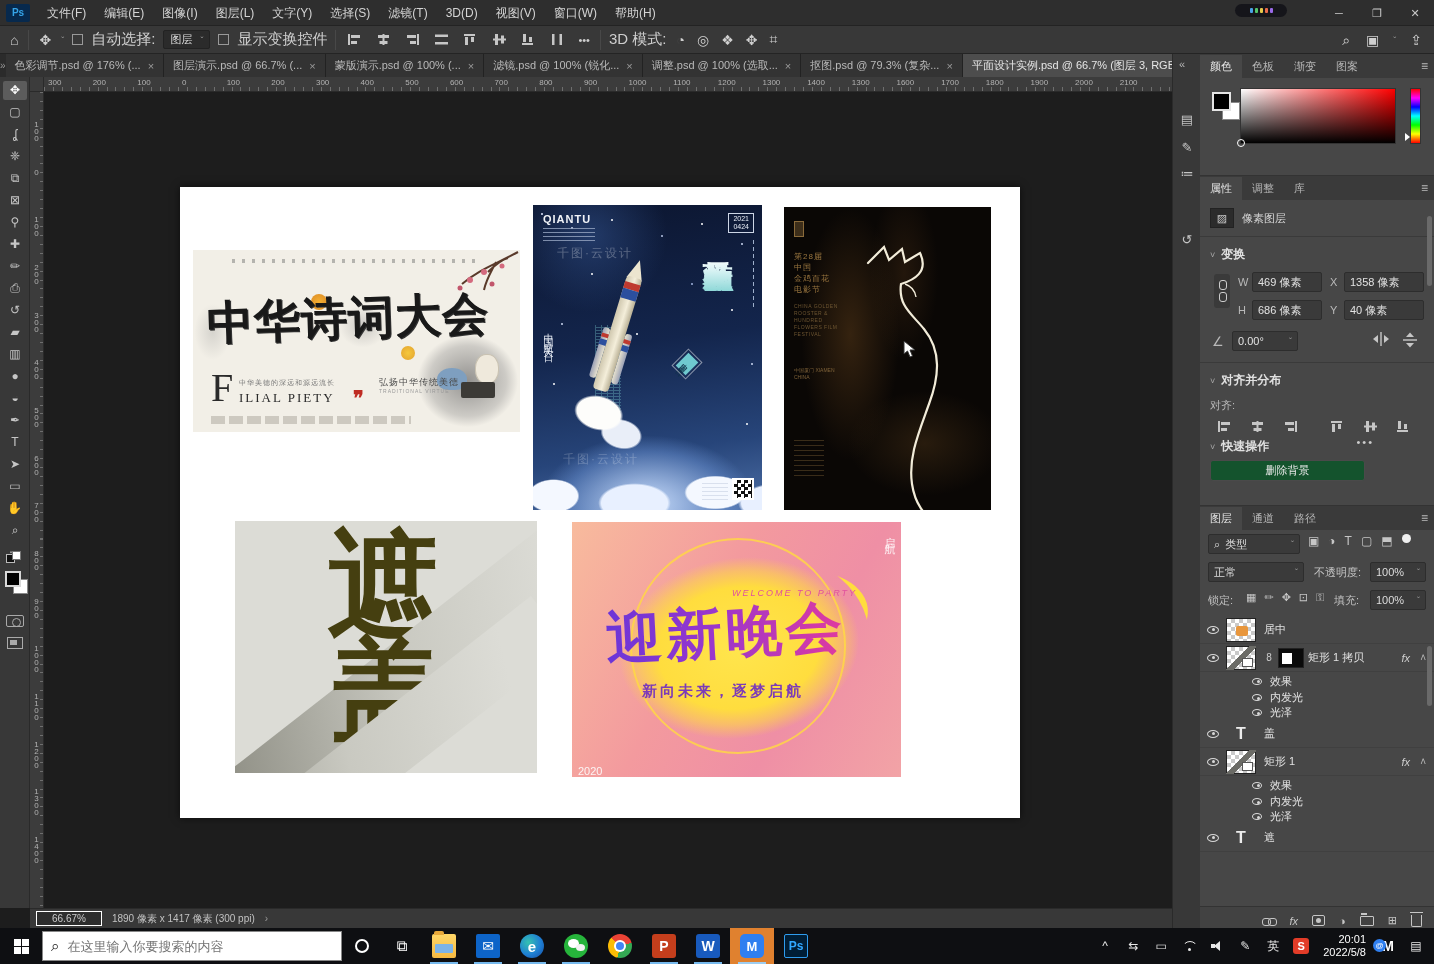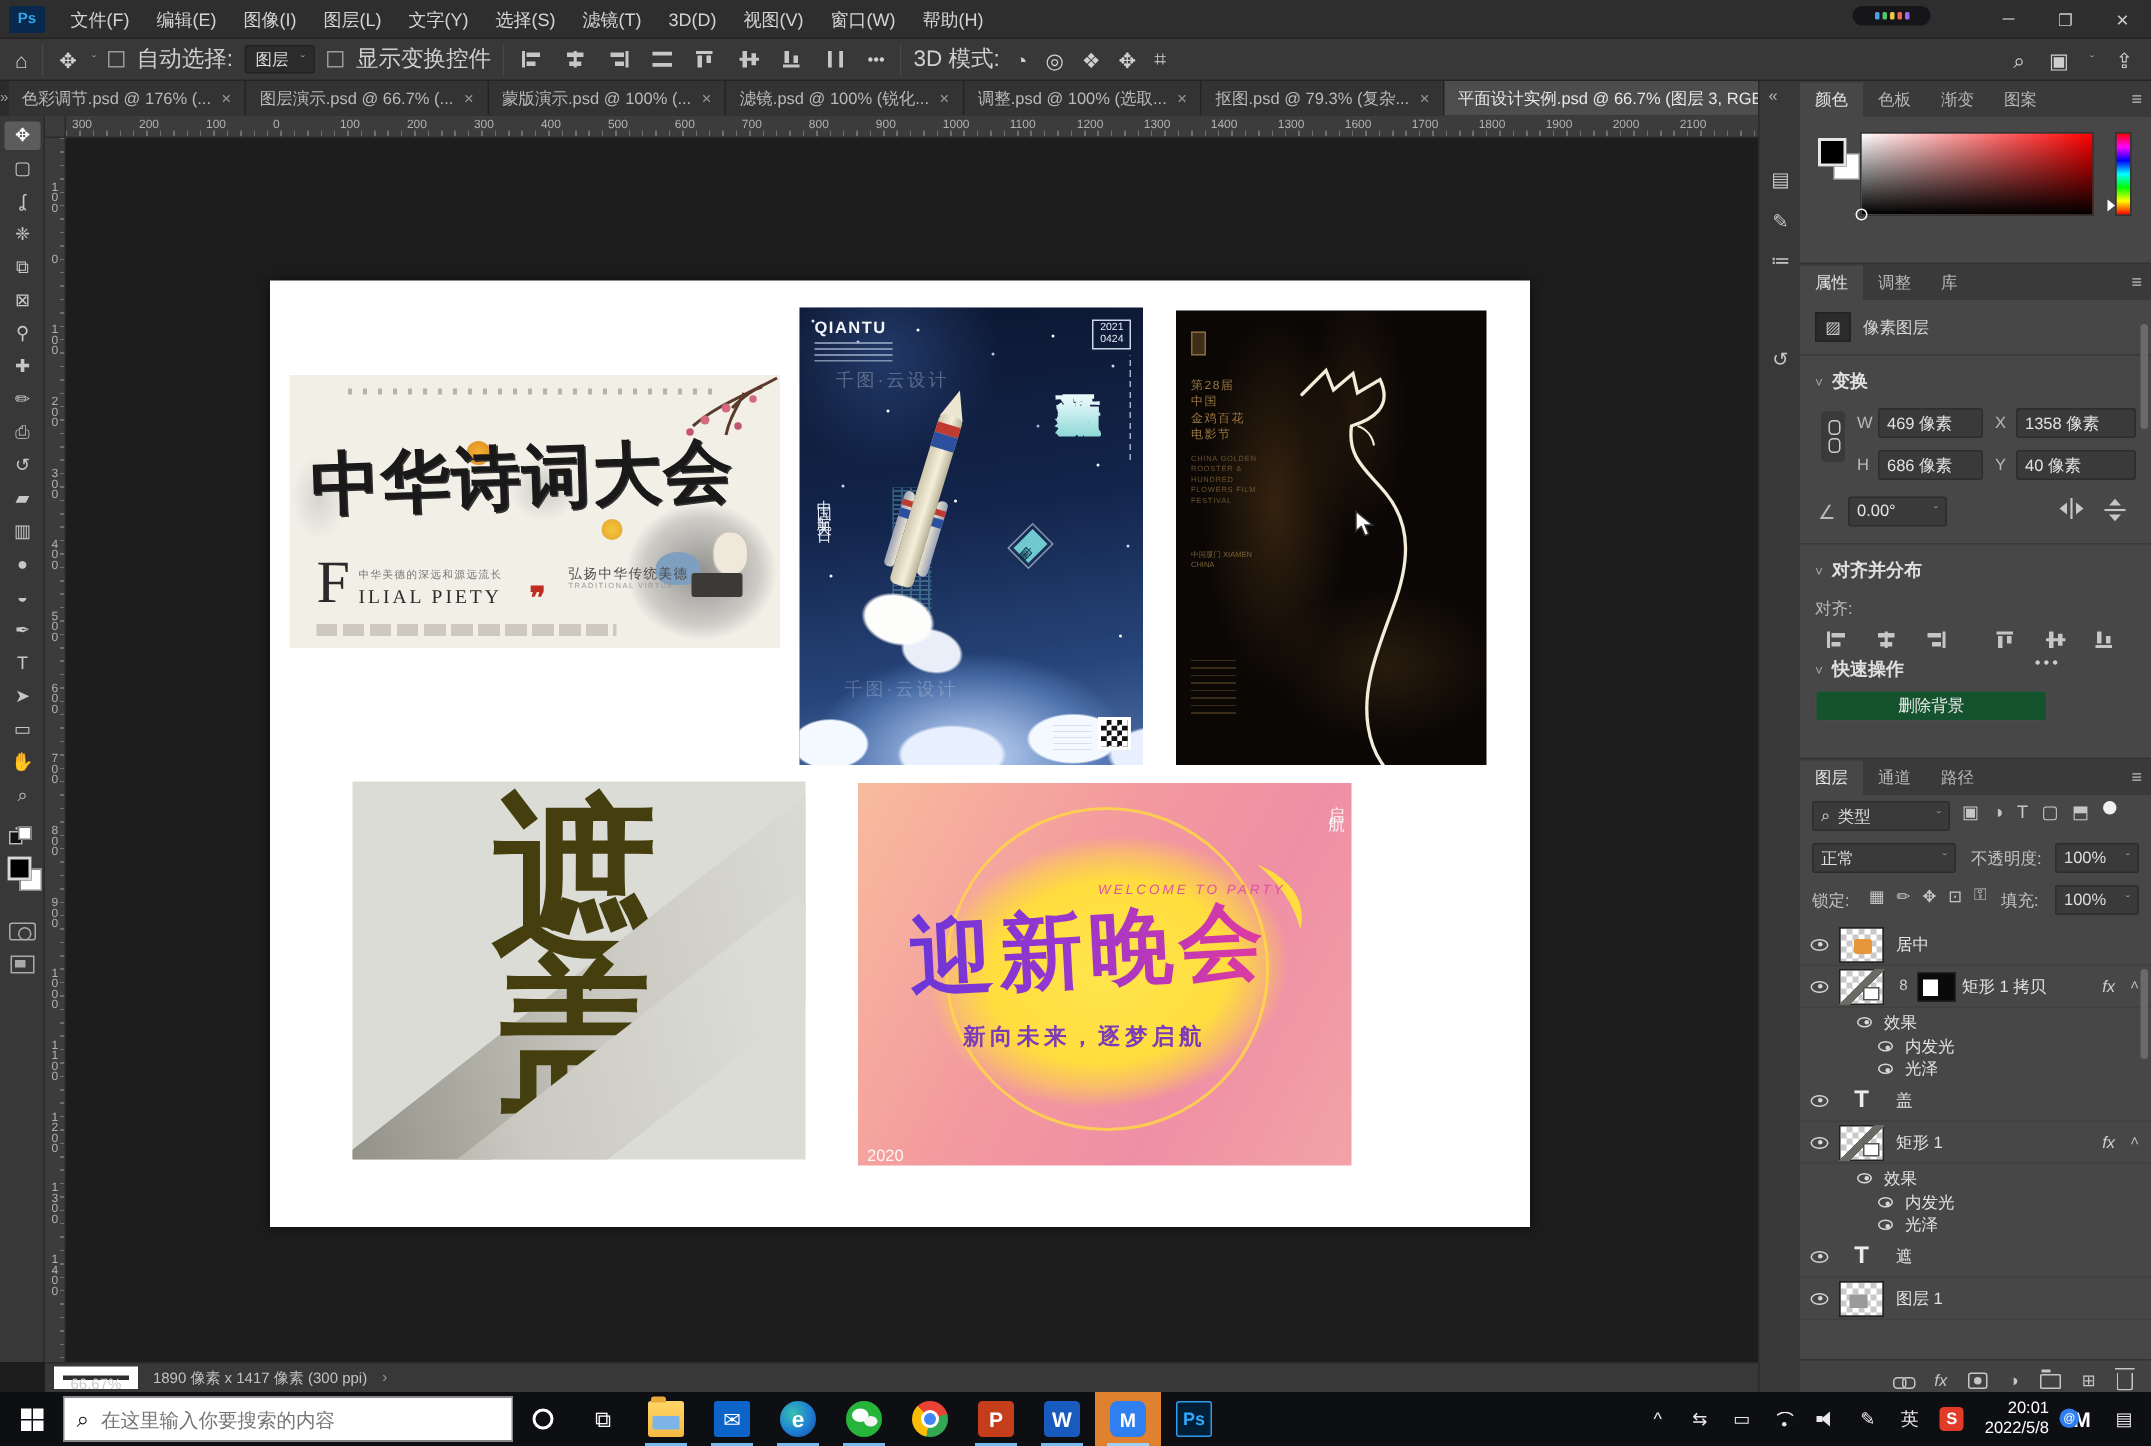--- a/index.html
+++ b/index.html
@@ -155,21 +155,21 @@
   .p5-title { position:absolute; left:34px; top:74px; font-family:"Liberation Serif",serif; font-weight:900; font-size:56px; letter-spacing:4px; transform:rotate(-3deg);
     background:linear-gradient(92deg,#6a35d8 0%,#9a37cc 45%,#e23a9e 100%); -webkit-background-clip:text; background-clip:text; color:transparent;}
   .p5-en { position:absolute; left:160px; top:66px; font-size:9px; letter-spacing:2px; color:#e0519e; font-style:italic;}
   .p5-sub { position:absolute; left:70px; top:160px; font-family:"Liberation Serif",serif; font-size:15px; font-weight:bold; letter-spacing:3px; color:#7c3bb8;}
   .p5-year { position:absolute; left:6px; bottom:0; font-size:11px; color:#fdfdfd; opacity:.9;}
   .p5-side { position:absolute; right:4px; top:6px; writing-mode:vertical-rl; font-size:11px; letter-spacing:6px; color:rgba(255,255,255,.85);}
   
   .cursor { position:absolute; left:903px; top:340px; z-index:50;}
   
   .statusbar { position:absolute; left:30px; top:908px; width:1142px; height:20px; background:#383838; border-top:1px solid #2a2a2a; display:flex; align-items:center; gap:10px; padding-left:6px;}
-  .status-zoom { background:#2d2d2d; border:6px solid #ffffff; padding:0 5px; font-size:10px; height:15px; line-height:14px; color:#ccc;}
+  .status-zoom { background:#2d2d2d; border:1px solid #ffffff; padding:0 15px; font-size:10px; height:15px; line-height:14px; color:#ccc;}
   .status-info { font-size:10px; color:#c2c2c2;}
   .status-chev { color:#999; font-size:10px;}
   
   .dock { position:absolute; left:1172px; top:54px; width:28px; height:874px; background:#383838; border-left:1px solid #2a2a2a;}
   .dock-collapse { position:absolute; left:6px; top:4px; color:#b5b5b5; font-size:11px;}
   .dock-ic { position:absolute; left:4px; width:20px; height:20px; color:#c6c6c6; font-size:13px; text-align:center; line-height:20px; border-radius:2px;}
   
   .panels { position:absolute; left:1200px; top:54px; width:234px; height:874px; background:#474747;}
   .phead { height:24px; background:#3a3a3a; display:flex; align-items:flex-end; position:relative;}
   .ptab { padding:4px 10px; font-size:11px; color:#b5b5b5; background:#3a3a3a;}
@@ -211,21 +211,21 @@
   .lp-blend { position:absolute; left:8px; top:56px; width:96px; height:20px; background:#3a3a3a; border:1px solid #2d2d2d; border-radius:2px; display:flex; align-items:center; justify-content:space-between; padding:0 5px; color:#ddd;}
   .lp-op-label { position:absolute; left:114px; top:59px; color:#c2c2c2;}
   .lp-op { position:absolute; left:170px; top:56px; width:56px; height:20px; background:#3a3a3a; border:1px solid #2d2d2d; border-radius:2px; display:flex; align-items:center; justify-content:space-between; padding:0 5px; color:#ddd;}
   .lp-lock-label { position:absolute; left:8px; top:87px; color:#c2c2c2;}
   .lp-lics { position:absolute; left:46px; top:85px; display:flex; gap:8px; color:#c6c6c6; font-size:11px;}
   .lp-fill-label { position:absolute; left:134px; top:87px; color:#c2c2c2;}
   .lp-fill { position:absolute; left:170px; top:84px; width:56px; height:20px; background:#3a3a3a; border:1px solid #2d2d2d; border-radius:2px; display:flex; align-items:center; justify-content:space-between; padding:0 5px; color:#ddd;}
   .lrows { position:absolute; left:0; top:110px; width:234px;}
   .lrow { display:flex; align-items:center; border-bottom:1px solid #404040; position:relative;}
   .lrow.main { height:28px;}
-  .lrow.fxhead { height:18px; padding-left:30px; border-bottom:none;}
+  .lrow.fxhead { height:18px; padding-left:44px; border-bottom:none;}
   .lrow.fxitem { height:15px; padding-left:44px; border-bottom:none;}
   .lrow.selected { background:#6b6b6b;}
   .eye-cell { width:26px; display:flex; justify-content:center;}
   .eye { width:12px; height:8px; border:1px solid #d8d8d8; border-radius:50%; position:relative;}
   .eye::after { content:""; position:absolute; left:3.5px; top:1.5px; width:3px; height:3px; border-radius:50%; background:#d8d8d8;}
   .eye.sm { width:10px; height:7px;}
   .th { width:30px; height:24px; margin-right:8px; border:1px solid #222; background:conic-gradient(#c9c9c9 25%,#fff 0 50%,#c9c9c9 0 75%,#fff 0) 0 0/8px 8px; position:relative; flex:0 0 30px;}
   .th.t-center::after { content:""; position:absolute; left:9px; top:7px; width:12px; height:10px; background:#e8963c; border-radius:2px;}
   .th.t-shape { background:conic-gradient(#c9c9c9 25%,#fff 0 50%,#c9c9c9 0 75%,#fff 0) 0 0/8px 8px, #fff;}
   .th.t-shape::before { content:""; position:absolute; left:-1px; top:-1px; width:30px; height:24px; background:linear-gradient(135deg,transparent 44%,#6b6b66 44% 58%,transparent 58%);}
@@ -881,27 +881,20 @@
             </span>
           <span class="lname">光泽</span>
         </div>
         <div class="lrow main">
           <span class="eye-cell">
               <span class="eye"></span>
             </span>
           <span class="th-text">T</span>
           <span class="lname">遮</span>
         </div>
-        <div class="lrow main">
-          <span class="eye-cell">
-              <span class="eye"></span>
-            </span>
-          <span class="th t-gray"></span>
-          <span class="lname">图层 1</span>
-        </div>
       </div>
 
       <div class="lbar">
         <span class="ic-link"></span>
         <span style="font-style:italic">fx</span>
         <span class="ic-mask"></span>
         <span>◑</span>
         <span class="ic-folder"></span>
         <span>⊞</span>
         <span class="ic-trash"></span>

